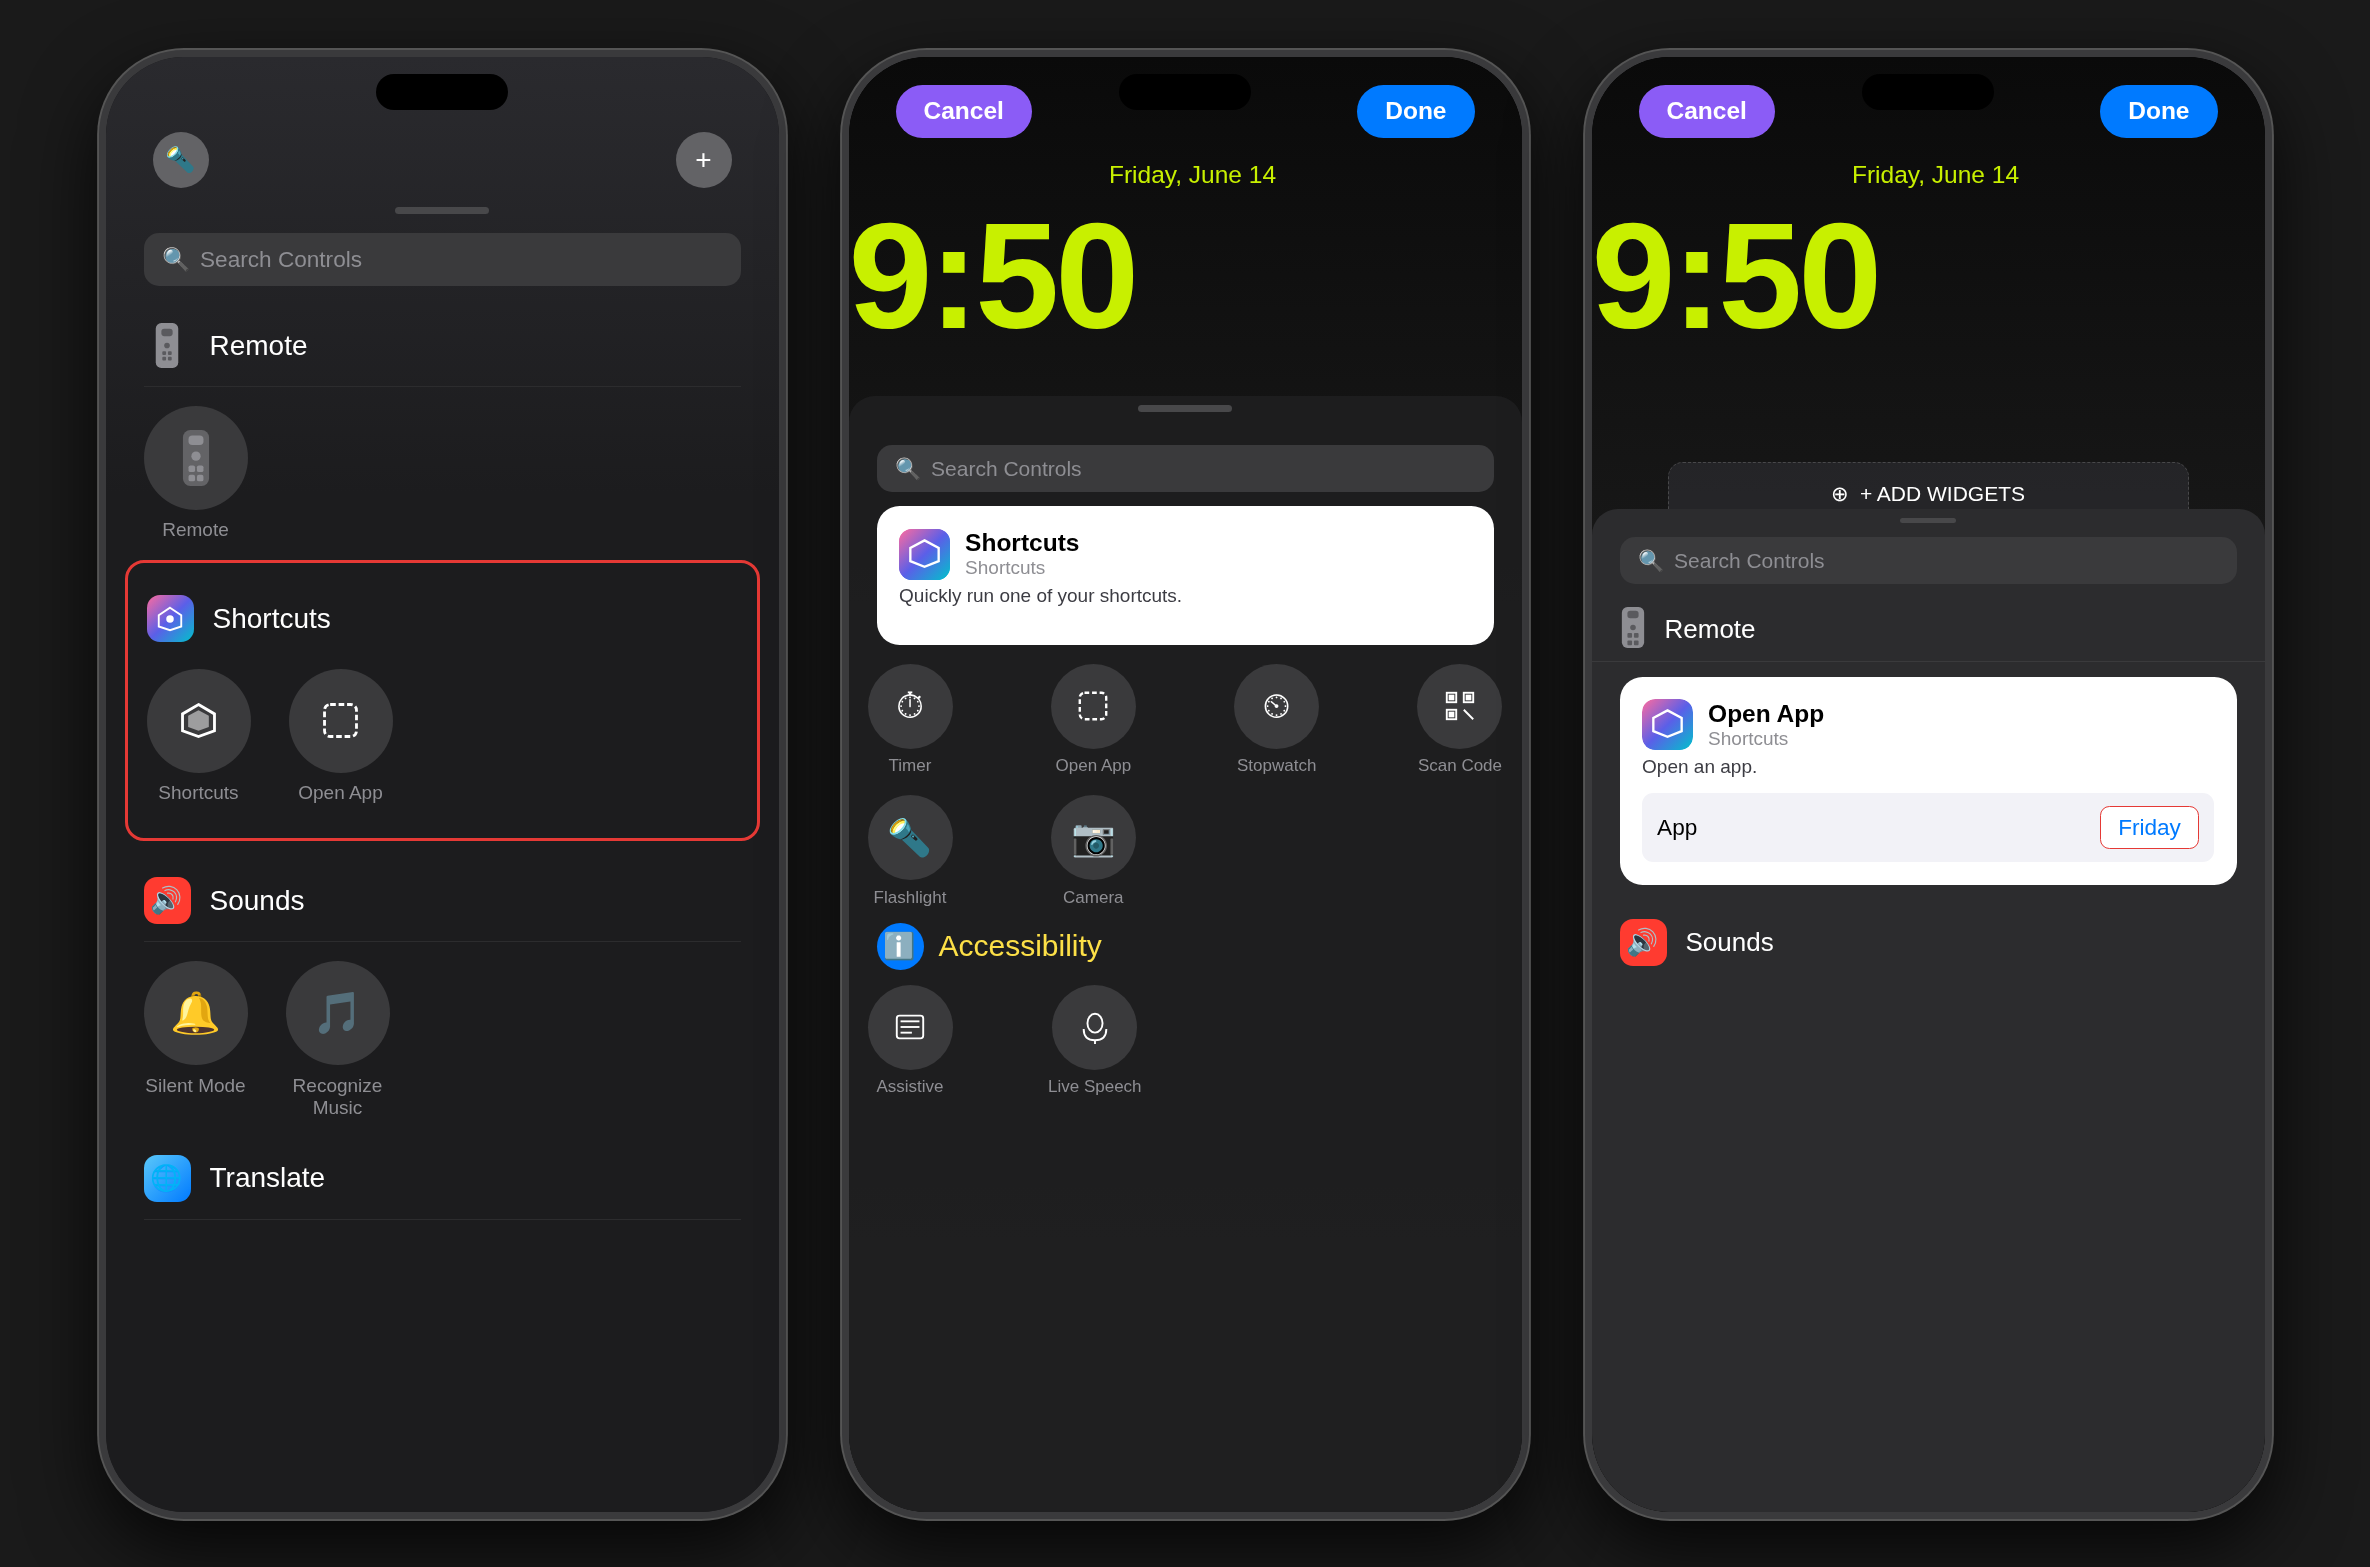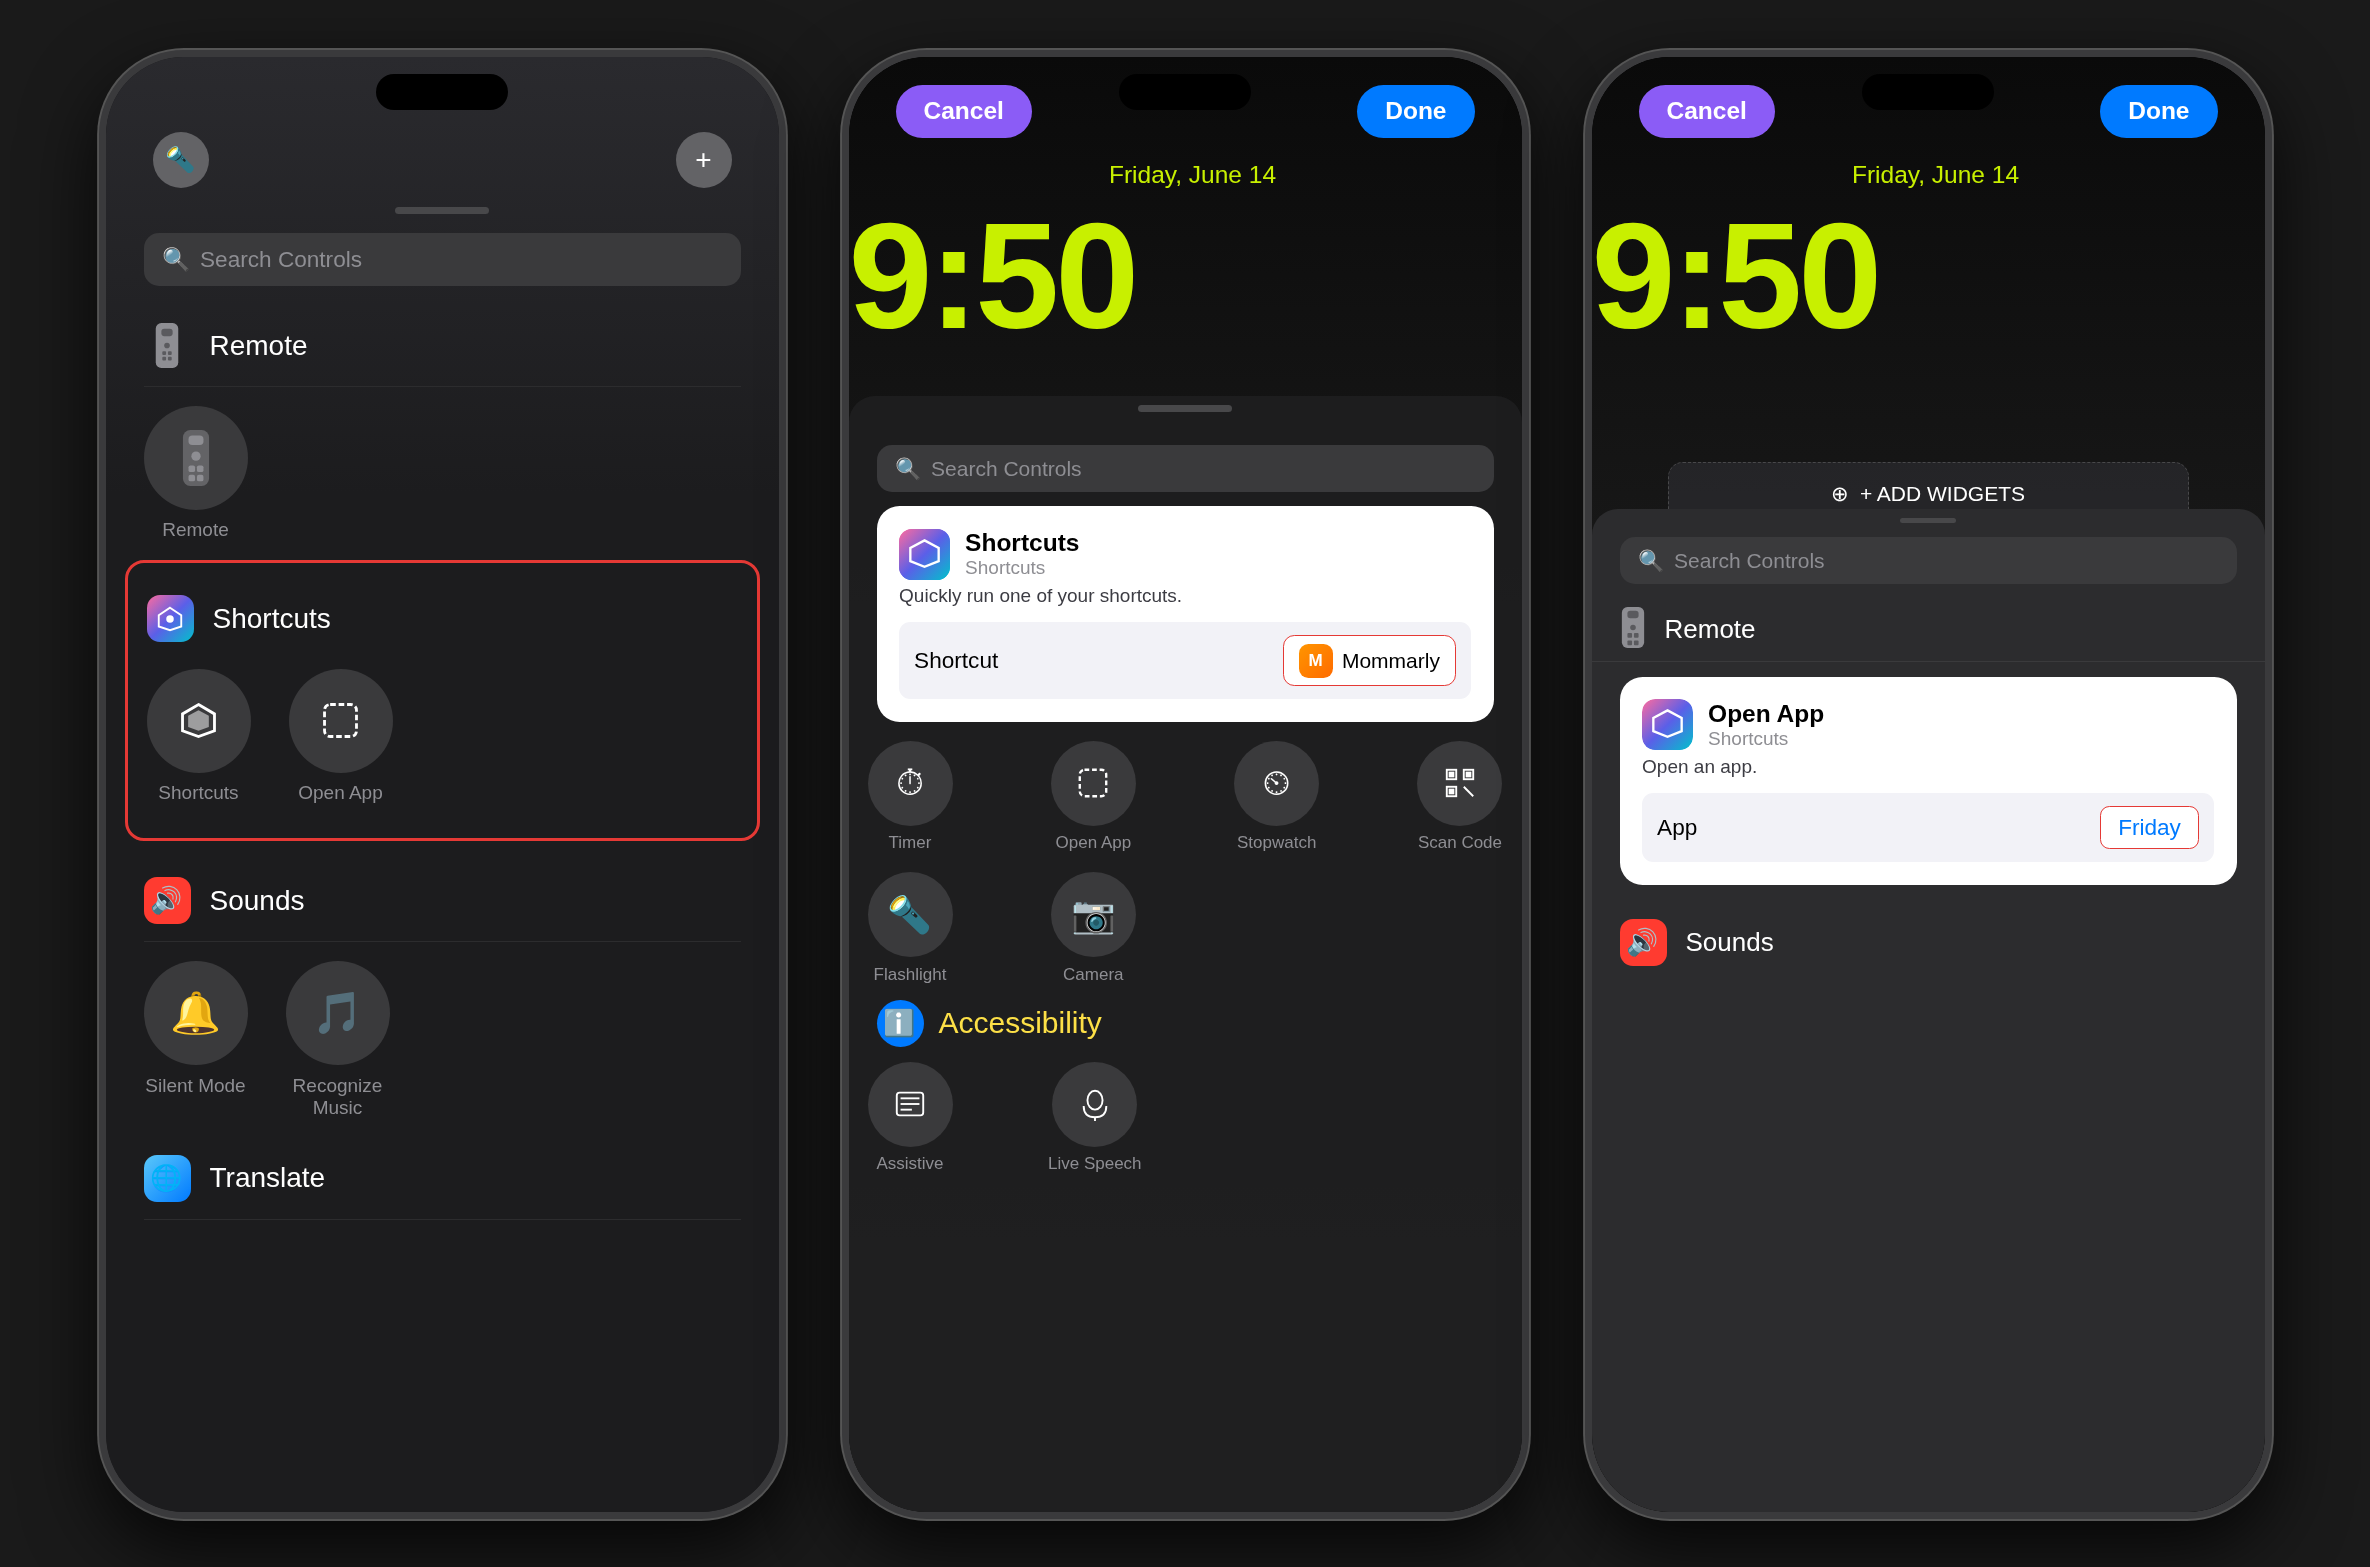--- a/index.html
+++ b/index.html
@@ -699,29 +699,20 @@
               <rect width="54" height="54" rx="14" fill="url(#sg2)"></rect>
               <polygon points="27,12 42,20 42,34 27,40 12,34 12,20" fill="none" stroke="white" stroke-width="2.5"></polygon>
             </svg>
           </div>
           <div>
             <div class="shortcuts-card-title">Shortcuts</div>
             <div class="shortcuts-card-subtitle">Shortcuts</div>
           </div>
         </div>
         <div class="shortcuts-card-desc">Quickly run one of your shortcuts.</div>
-        <div class="shortcuts-card-row">
-          <div class="shortcut-field">Shortcut</div>
-          <div class="mommarly-btn">
-            <div class="mommarly-icon">
-              <span style="color:white; font-weight:700; font-size:17px;">M</span>
-            </div>
-            <span class="mommarly-label">Mommarly</span>
-          </div>
-        </div>
       </div>
 
       <div class="bottom-controls-strip">
         <div class="strip-item">
           <div class="strip-circle">⏱</div>
           <span class="strip-label">Timer</span>
         </div>
         <div class="strip-item">
           <div class="strip-circle">
             <svg width="34" height="34" viewBox="0 0 36 36">

